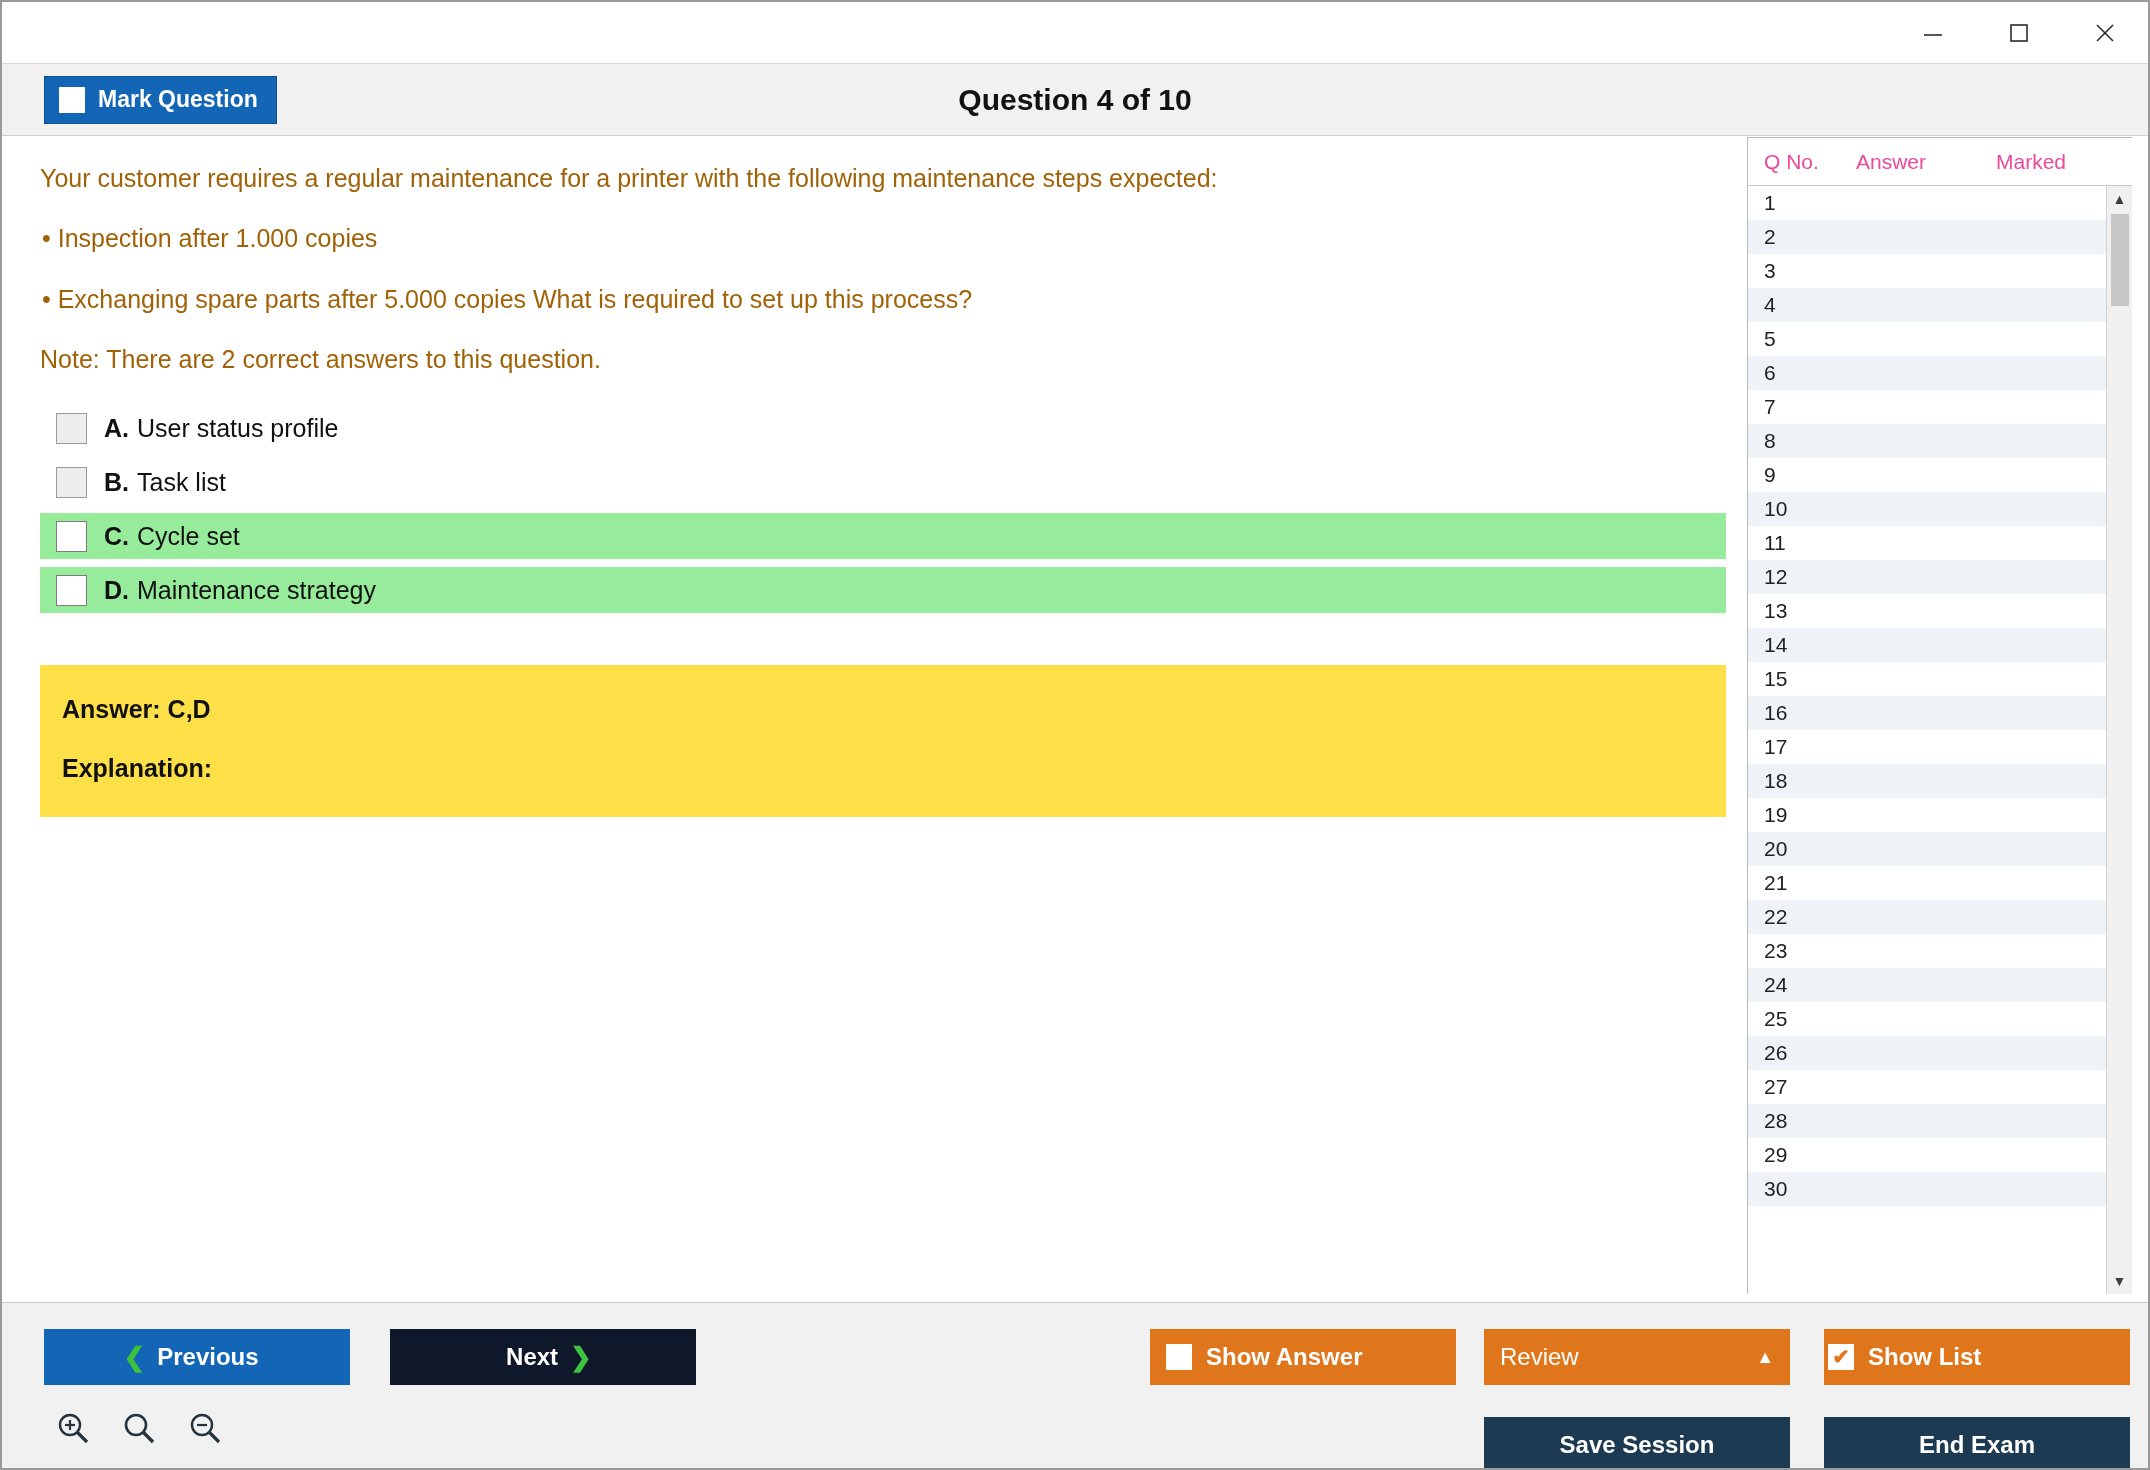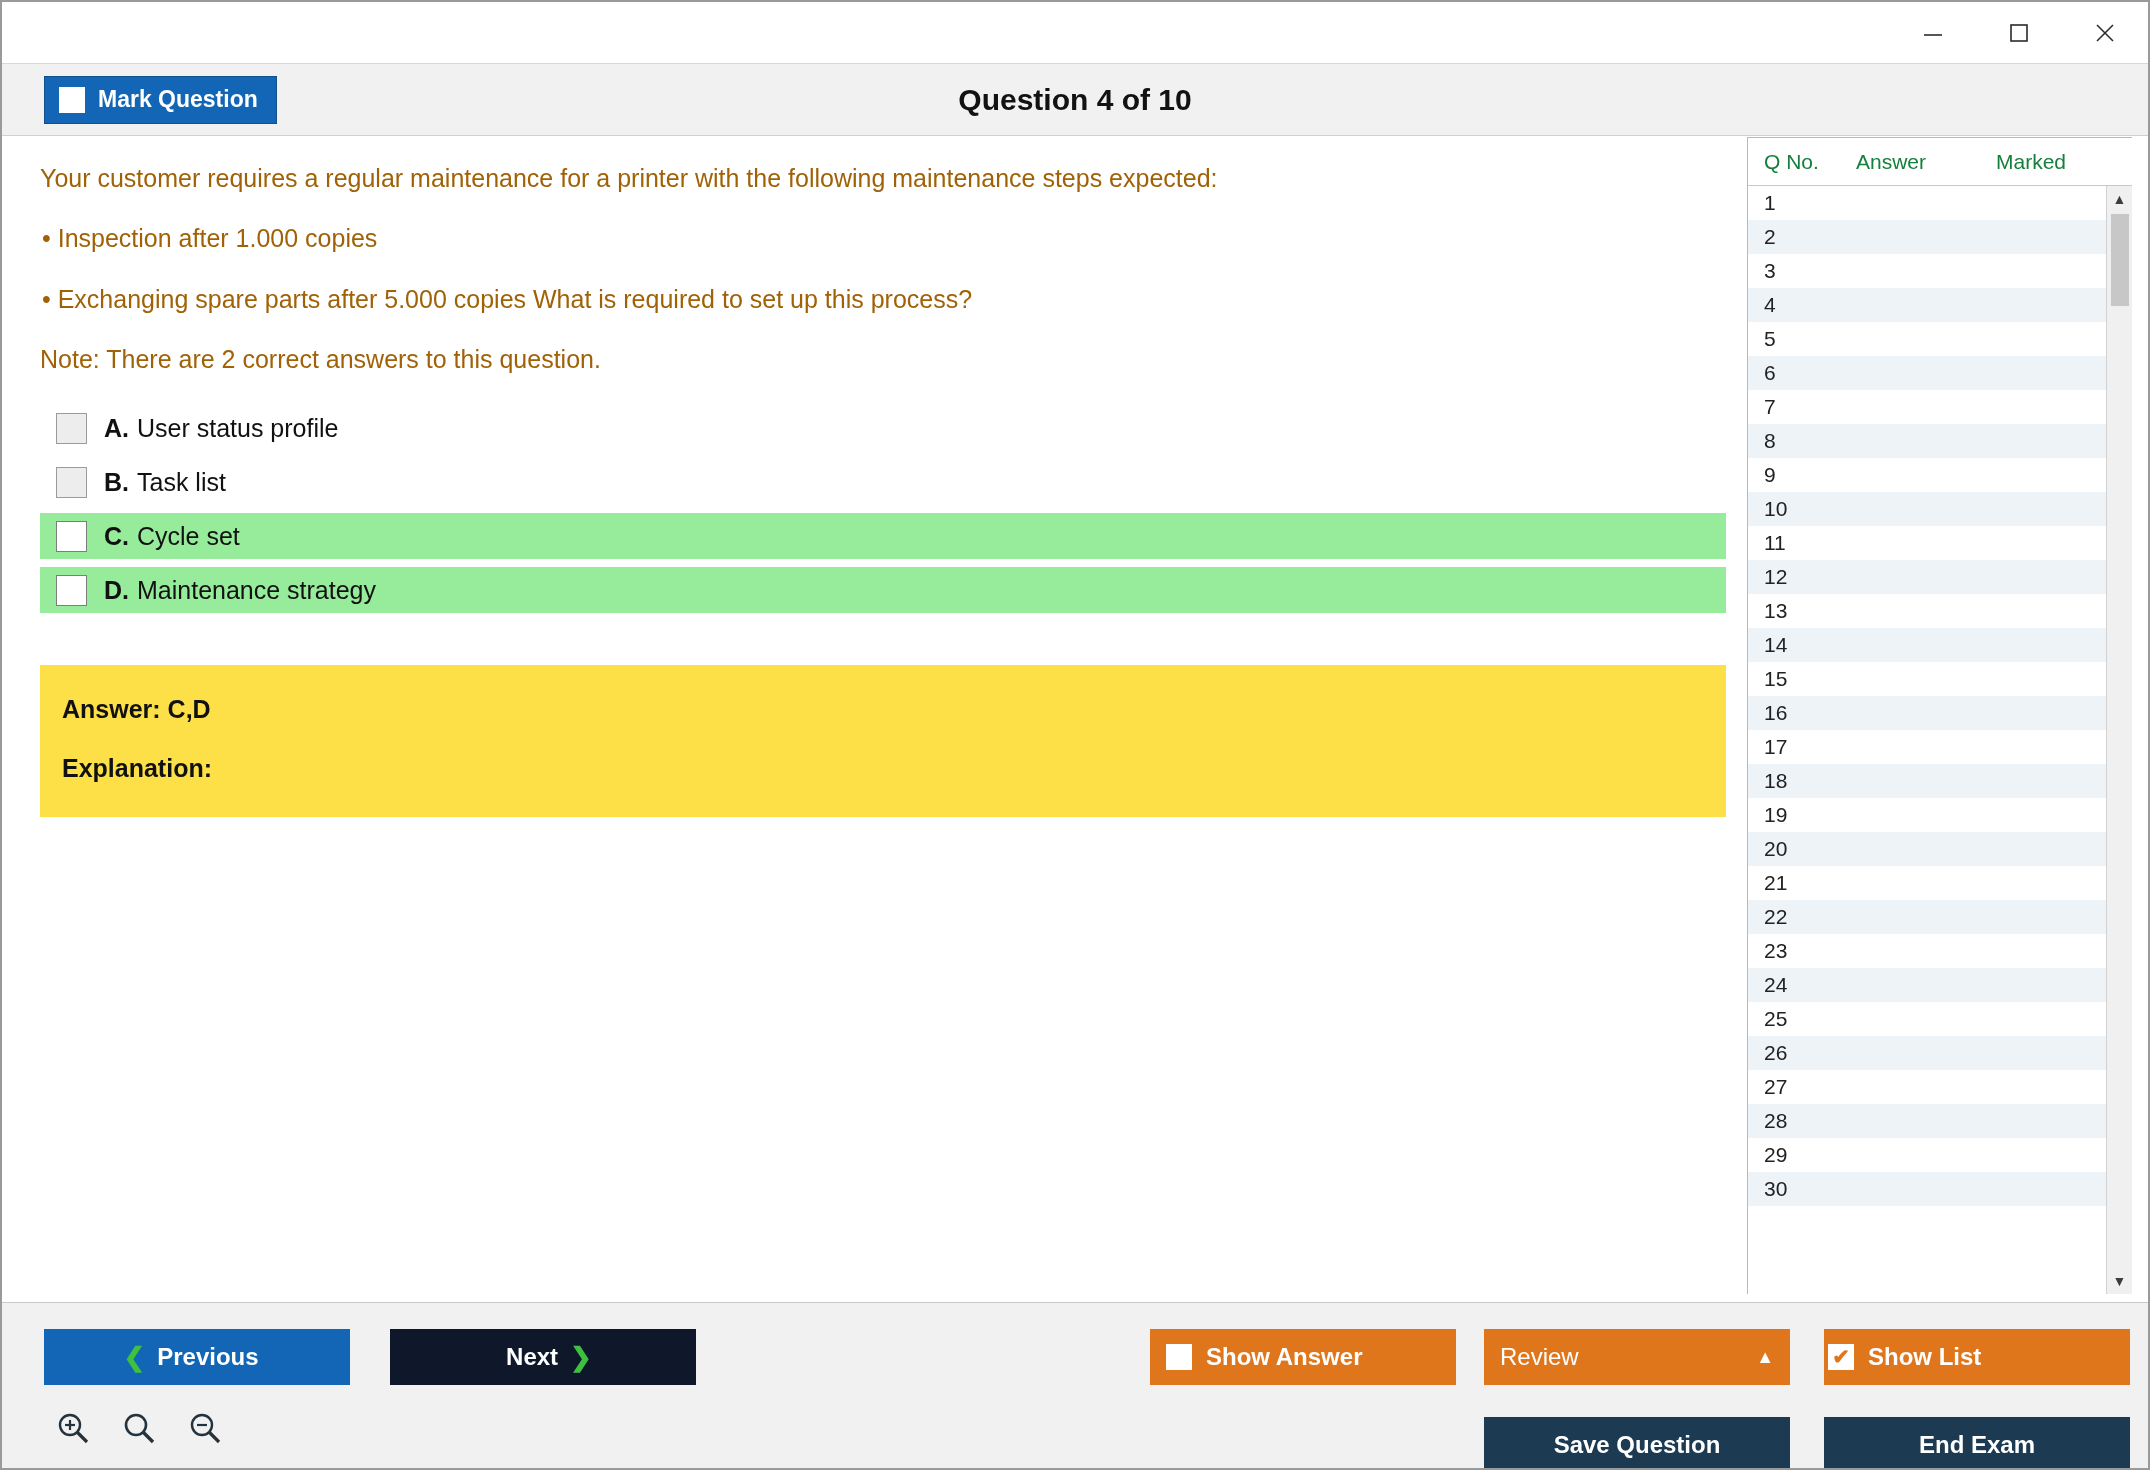--- a/index.html
+++ b/index.html
@@ -156,21 +156,21 @@
     flex-direction: column;
     margin-right: 16px;
     margin-bottom: 8px;
   }
   .qlist-head {
     display: flex;
     height: 48px;
     align-items: center;
     border-bottom: 1px solid #c8c8c8;
     font-size: 21px;
-    color: #15803d;
+    color: #ec4899;
   }
   .qh-no   { width: 108px; padding-left: 16px; }
   .qh-ans  { width: 140px; }
   .qh-mark { flex: 1; }
   .qlist-body {
     flex: 1;
     display: flex;
     overflow: hidden;
   }
   .qrows { flex: 1; overflow: hidden; }
@@ -466,21 +466,21 @@
       <span>Review</span>
       <span class="caret-up">▲</span>
     </div>
 
     <div class="btn btn-show-list">
       <span class="wchk checked"></span>
       <span>Show List</span>
     </div>
 
     <div class="btn btn-save">
-      <span>Save Question</span>
+      <span>Save Session</span>
     </div>
     <div class="btn btn-end">
       <span>End Exam</span>
     </div>
 
     <div class="zoom-row">
       <span class="zoom-ico">
         <svg width="38" height="38" viewBox="0 0 38 38">
             <circle cx="16" cy="16" r="10" fill="none" stroke="#23323c" stroke-width="2.4"></circle>
             <line x1="23" y1="23" x2="33" y2="33" stroke="#23323c" stroke-width="3.2"></line>

